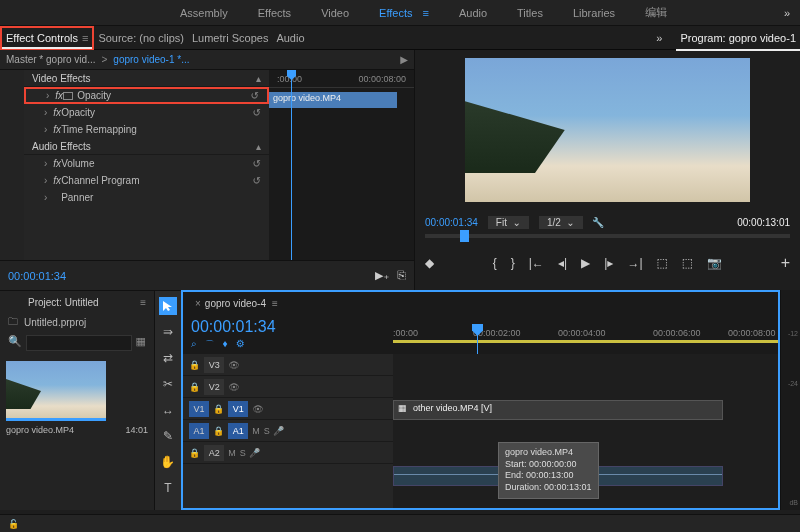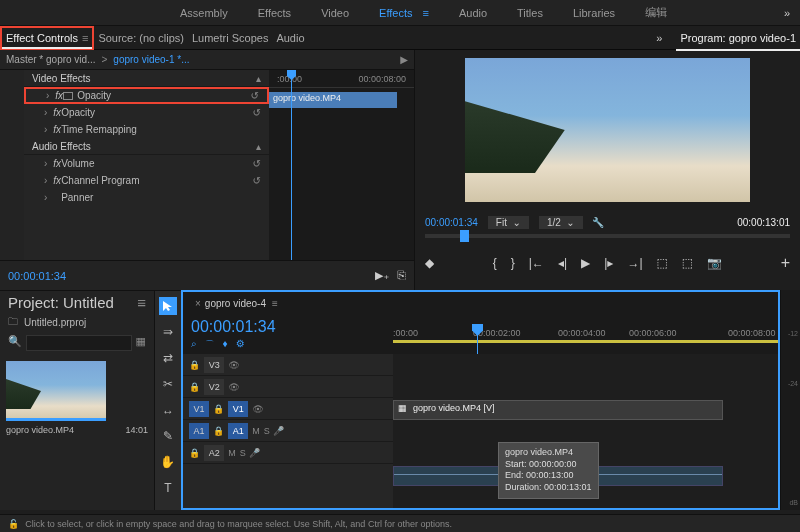--- a/index.html
+++ b/index.html
@@ -50,21 +50,21 @@
 .prog-ctrl .dur { color: #eee; margin-left: auto; }
 .prog-slider { height: 16px; padding: 0 10px; }
 .prog-slider .track { height: 4px; background: #333; position: relative; }
 .prog-slider .handle { position: absolute; left: 35px; top: -4px; width: 9px; height: 12px; background: #3b9eff; }
 .transport { height: 26px; display: flex; align-items: center; justify-content: center; gap: 14px; color: #ccc; font-size: 12px; }
 .transport .plus { margin-left: auto; margin-right: 10px; font-size: 16px; }
 .transport .mark { margin-right: auto; margin-left: 10px; }
 
 .bottom { display: flex; height: 220px; }
 .proj { width: 155px; background: #232323; border-right: 1px solid #111; border-top: 1px solid #111; display: flex; flex-direction: column; }
-.proj-head { height: 22px; display: flex; align-items: center; padding: 0 8px; color: #ccc; font-size: 15px; }
+.proj-head { height: 22px; display: flex; align-items: center; padding: 0 8px; color: #ccc; font-size: 10px; margin-left: 20px; }
 .proj-head .ham { margin-left: auto; }
 .proj-row { height: 18px; padding: 0 8px; display: flex; align-items: center; font-size: 10px; color: #bbb; gap: 6px; }
 .proj-search { padding: 4px 8px; display: flex; gap: 4px; }
 .proj-search .sbox { flex: 1; height: 16px; background: #1a1a1a; border: 1px solid #333; }
 .proj-bin { flex: 1; padding: 6px; }
 .thumb { width: 100px; height: 60px; background: linear-gradient(180deg, #7aa6d8 0%, #84b5dc 40%, #e8ddc8 75%, #d1c5a8 100%); margin-bottom: 4px; position: relative; }
 .thumb::before { content: ''; position: absolute; left: 0; top: 30%; width: 35%; height: 50%; background: linear-gradient(180deg, #2a3a2a, #1a2a1a); clip-path: polygon(0 0, 100% 40%, 70% 100%, 0 100%); }
 .thumb::after { content: ''; position: absolute; bottom: 0; left: 0; right: 0; height: 3px; background: #3b9eff; }
 .thumb-lbl { font-size: 9px; color: #bbb; display: flex; justify-content: space-between; }
 
@@ -288,21 +288,21 @@
           <span>⌕</span>
           <span>⌒</span>
           <span>♦</span>
           <span>⚙</span>
         </div>
       </div>
       <div class="seq-ruler">
         <span class="tick" style="left:0">:00:00</span>
         <span class="tick" style="left:80px">00:00:02:00</span>
         <span class="tick" style="left:165px">00:00:04:00</span>
-        <span class="tick" style="left:236px">00:00:06:00</span>
+        <span class="tick" style="left:260px">00:00:06:00</span>
         <span class="tick" style="left:335px">00:00:08:00</span>
         <div class="bar"></div>
         <div class="play"></div>
       </div>
     </div>
     <div class="seq-tracks">
       <div class="track-heads">
         <div class="th-row">
           <span class="th-lock">🔒</span>
           <span class="th-btn">V3</span>
@@ -331,21 +331,21 @@
           <span class="th-lock">🔒</span>
           <span class="th-btn">A2</span>
           <span class="th-m">M</span>
           <span class="th-s">S</span>
           <span>🎤</span>
         </div>
       </div>
       <div class="track-lanes">
         <div class="vclip">
           <span style="margin-right:4px">▦</span>
-          <span>gopro video.MP4 [V]</span>
+          <span>other video.MP4 [V]</span>
         </div>
         <div class="aclip"></div>
         <div class="tooltip">
           <div>gopro video.MP4</div>
           <div>Start: 00:00:00:00</div>
           <div>End: 00:00:13:00</div>
           <div>Duration: 00:00:13:01</div>
         </div>
       </div>
     </div>
@@ -353,14 +353,13 @@
 
   <div class="meters">
     <span class="mlbl" style="top:40px">-12</span>
     <span class="mlbl" style="top:90px">-24</span>
     <span class="mlbl" style="bottom:4px">dB</span>
   </div>
 </div>
 
 <div class="status">
   <span class="lock">🔓</span>
-  <span>Click to select, or click in empty space and drag to marquee select. Use Shift, Alt, and Ctrl for other options.</span>
 </div>
 
 </body></html>

